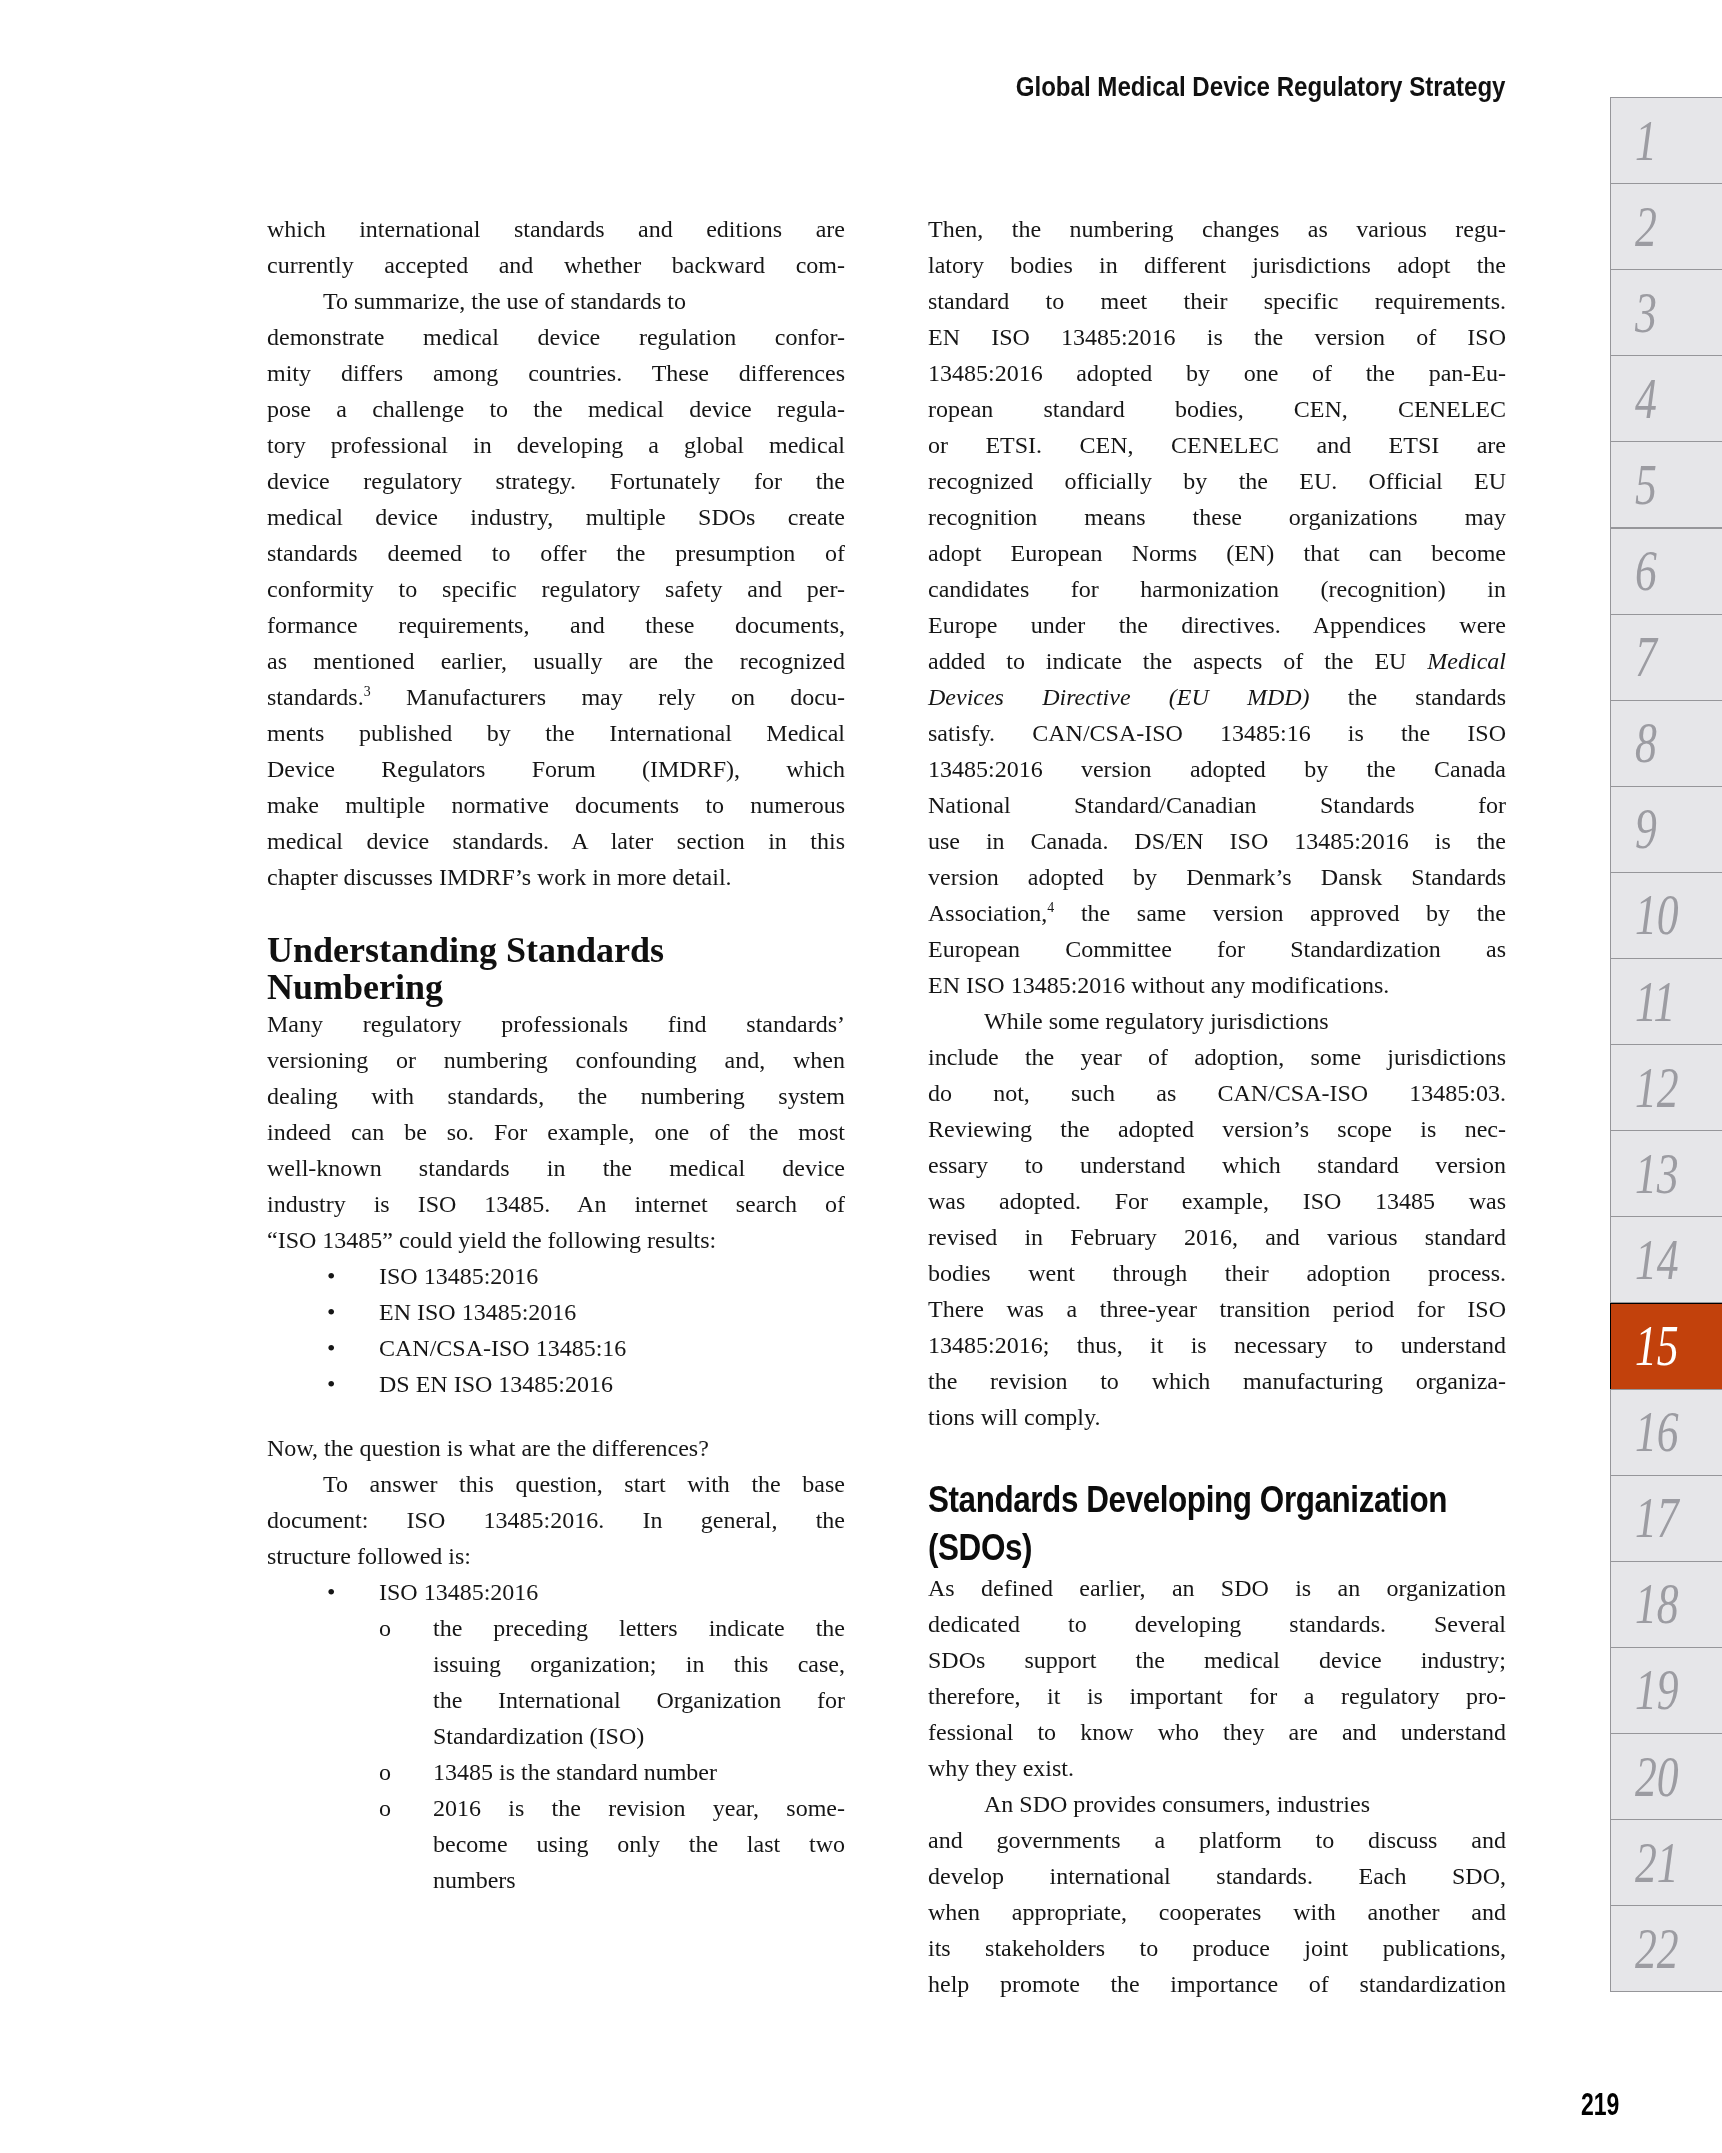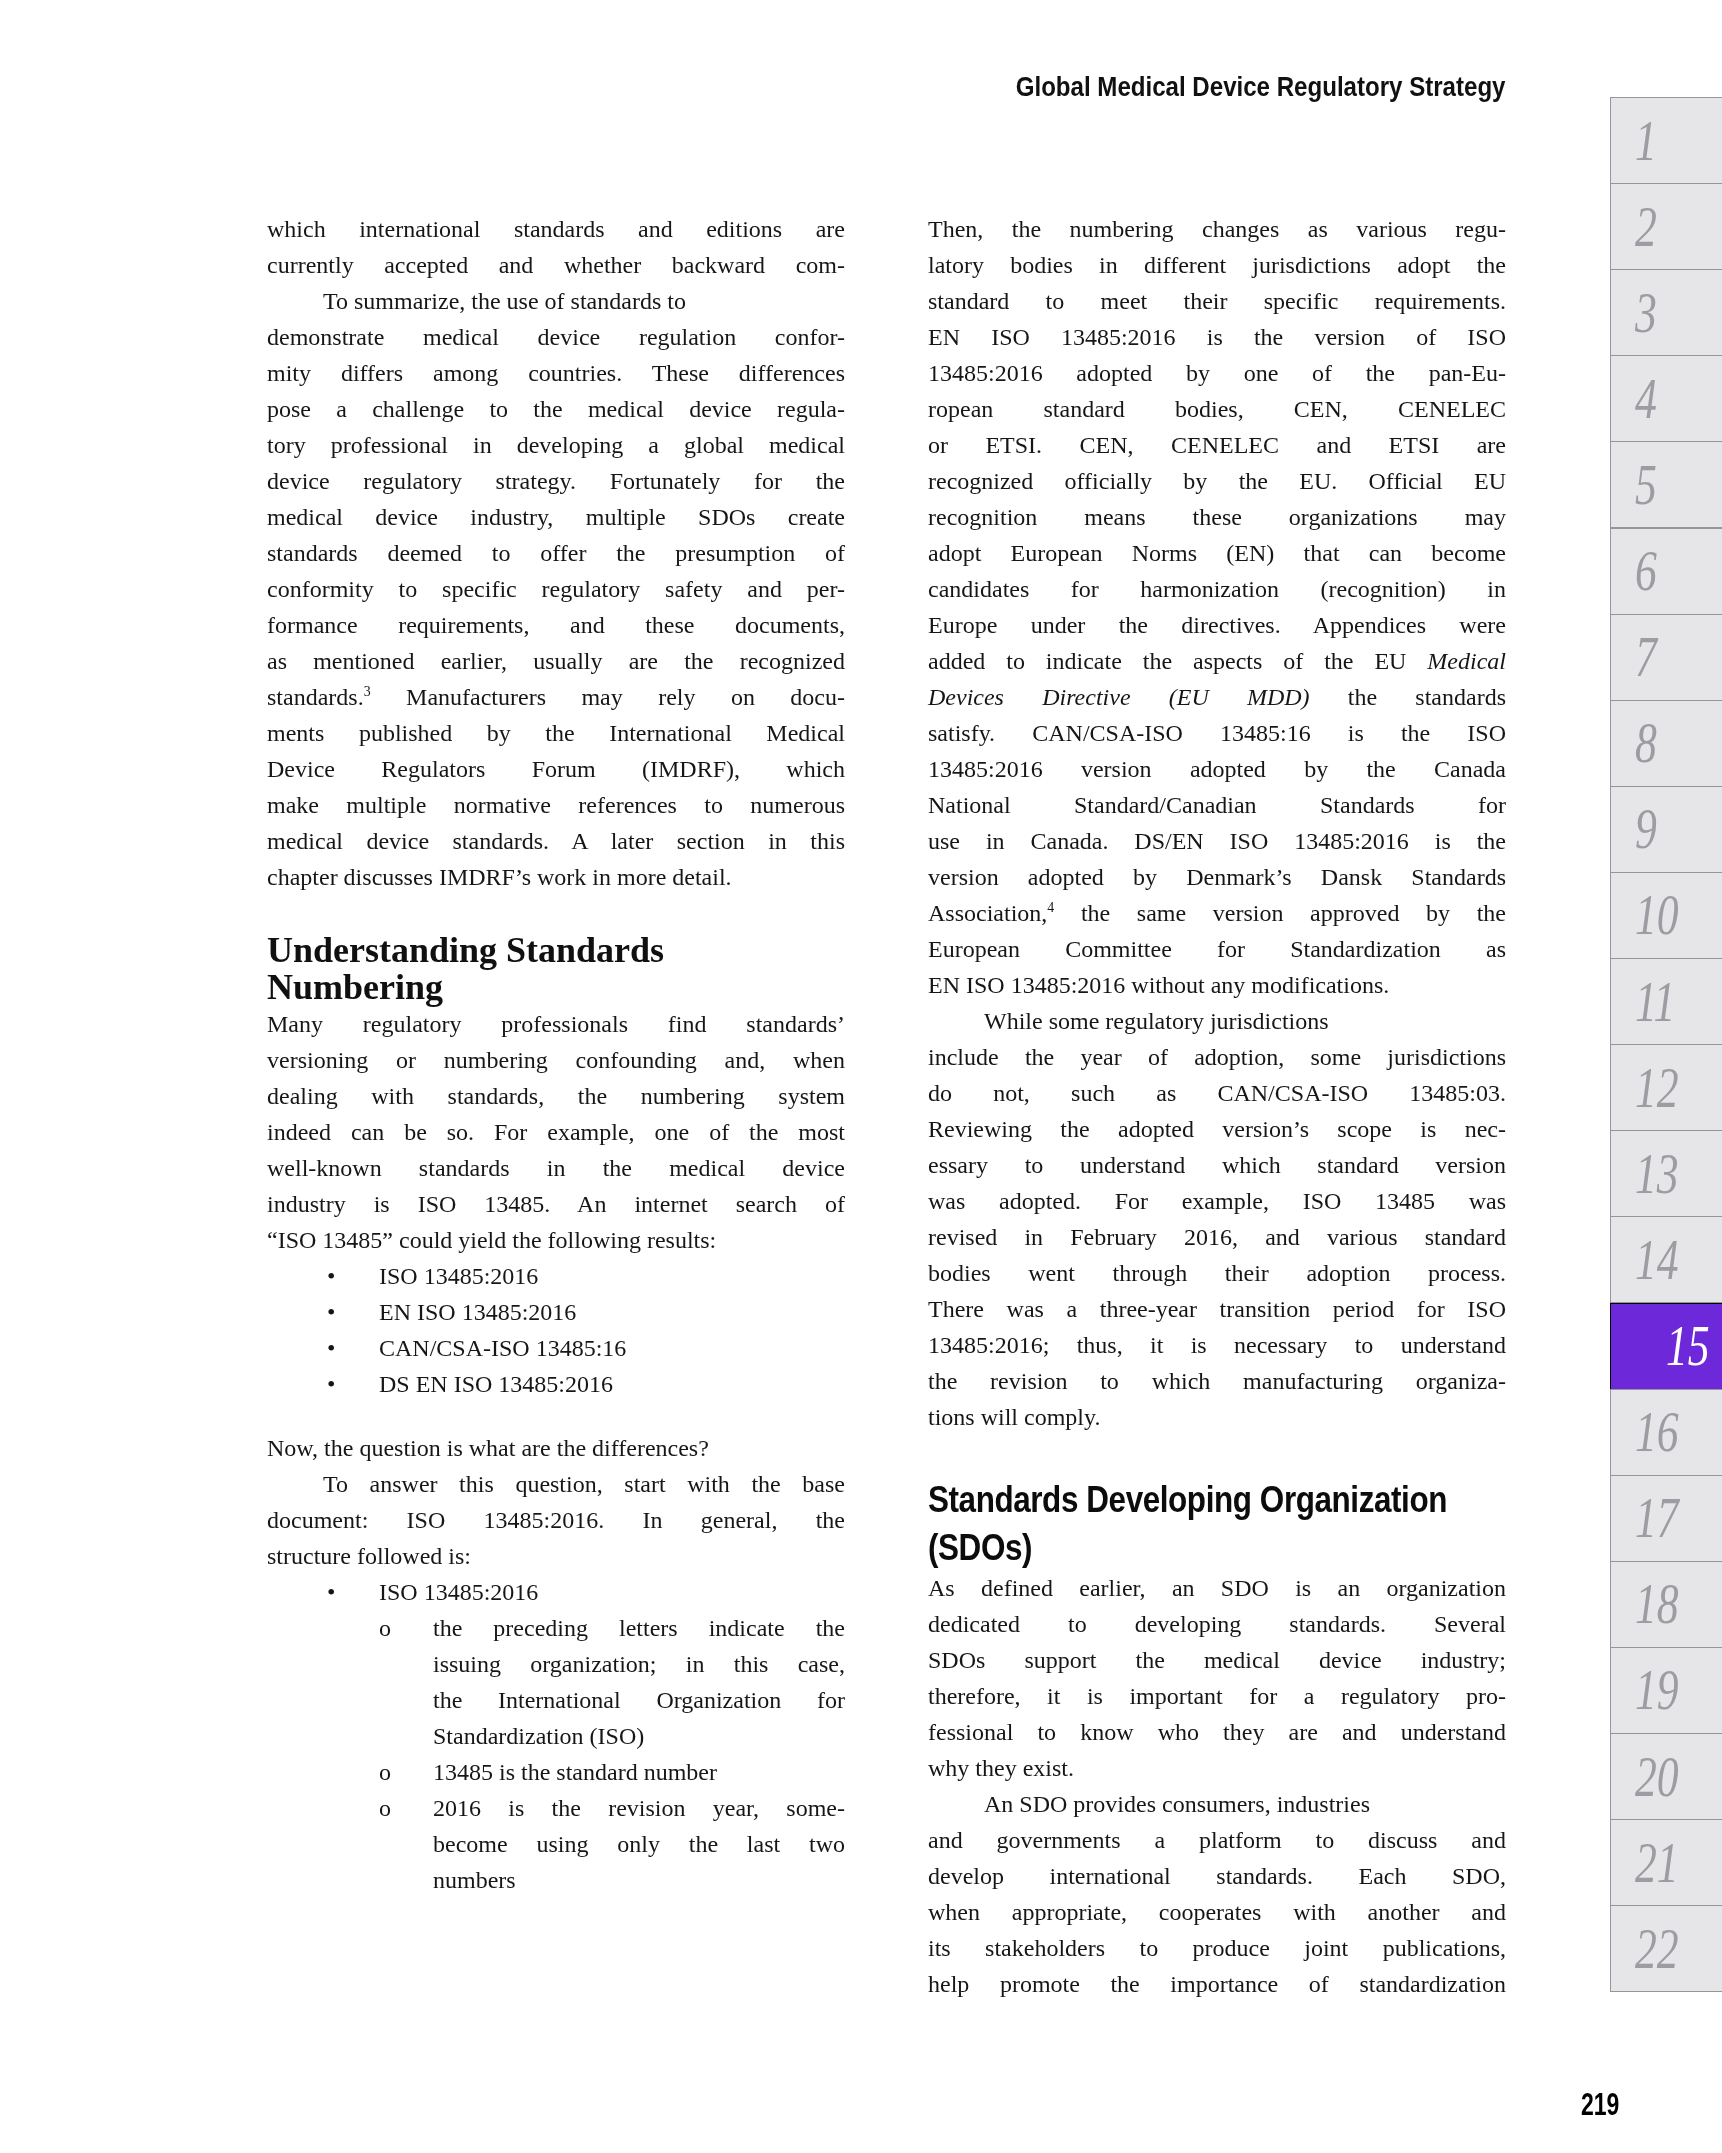--- a/index.html
+++ b/index.html
@@ -37,21 +37,21 @@
   .litext{flex:1;}
 
   
   .tabs{position:absolute;top:97px;right:0;width:112px;}
   .tab{box-sizing:border-box;height:87px;margin-top:-0.9px;background:#e6e6e9;
        border:0.9px solid #96969a;border-right:none;display:flex;align-items:center;
        font-style:italic;font-size:56px;color:#9c9ca2;padding-left:24px;
        font-family:"Liberation Serif","DejaVu Serif",serif;}
   .tab:first-child{margin-top:0;}
   .tab .num{display:inline-block;transform:scaleX(0.78);transform-origin:left center;}
-  .tab.active{background:#6d28d9;border-color:#000000;color:#ffffff;justify-content:flex-end;}
+  .tab.active{background:#c2410c;border-color:#000000;color:#ffffff;}
 
   
   .page-number{position:absolute;top:2086px;right:36px;width:187px;text-align:center;
      font-family:"Liberation Sans","DejaVu Sans",sans-serif;font-weight:bold;font-size:32px;color:#000;}
   .page-number .condense{display:inline-block;transform:scaleX(0.72);transform-origin:right center;}
 </style>
 </head>
 <body>
 
 <div class="page">
@@ -73,21 +73,21 @@
         <div class="line">tory professional in developing a global medical</div>
         <div class="line">device regulatory strategy. Fortunately for the</div>
         <div class="line">medical device industry, multiple SDOs create</div>
         <div class="line">standards deemed to offer the presumption of</div>
         <div class="line">conformity to specific regulatory safety and per-</div>
         <div class="line">formance requirements, and these documents,</div>
         <div class="line">as mentioned earlier, usually are the recognized</div>
         <div class="line">standards.<sup>3</sup> Manufacturers may rely on docu-</div>
         <div class="line">ments published by the International Medical</div>
         <div class="line">Device Regulators Forum (IMDRF), which</div>
-        <div class="line">make multiple normative references to numerous</div>
+        <div class="line">make multiple normative documents to numerous</div>
         <div class="line">medical device standards. A later section in this</div>
         <div class="line last">chapter discusses IMDRF’s work in more detail.</div>
       </div>
       <div class="h2">
         <div>Understanding Standards Numbering</div>
       </div>
       <div class="para">
         <div class="line">Many regulatory professionals find standards’</div>
         <div class="line">versioning or numbering confounding and, when</div>
         <div class="line">dealing with standards, the numbering system</div>

